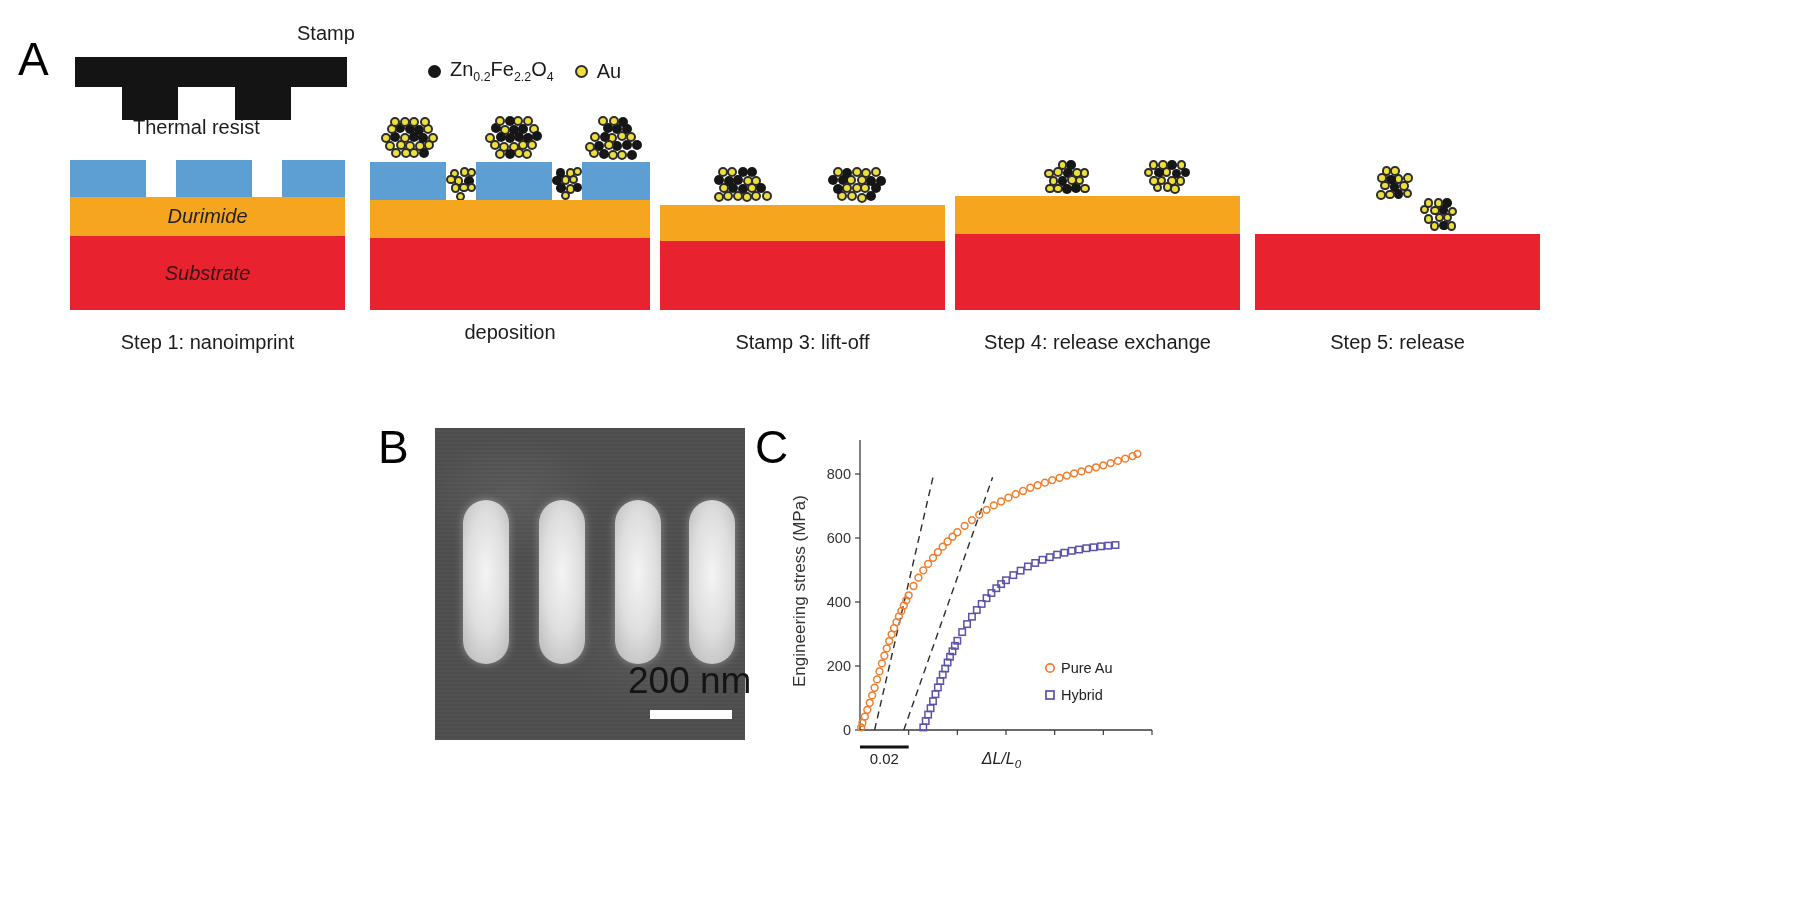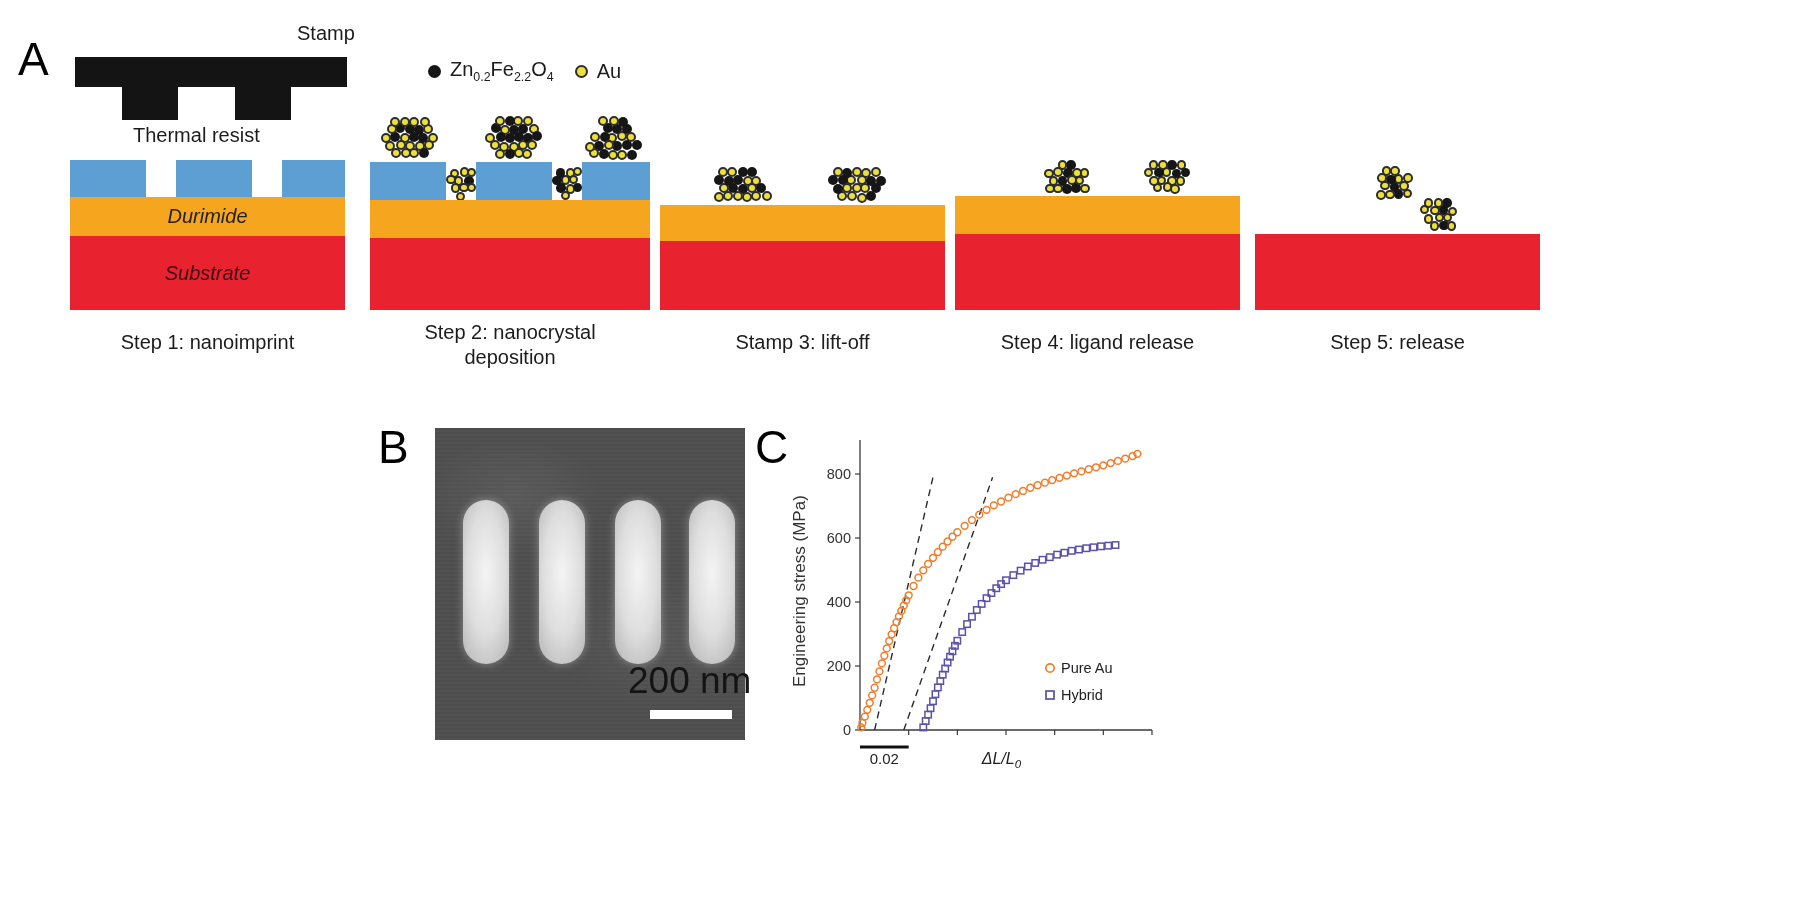--- a/index.html
+++ b/index.html
@@ -55,21 +55,21 @@
   </div>
 
   <div class="legend" style="left:428px;top:58px">
     <span class="dot zn lgd"></span>
     <span><span>Zn</span><sub>0.2</sub><span>Fe</span><sub>2.2</sub><span>O</span><sub>4</sub></span>
     <span class="dot au lgd" style="margin-left:12px"></span>
     <span>Au</span>
   </div>
 
   <div>
-    <div class="txt" style="left:133px;top:124px">Thermal resist</div>
+    <div class="txt" style="left:133px;top:116px">Thermal resist</div>
     <div class="layer blue" style="left:70px;top:160px;width:76px;height:37px"></div>
     <div class="layer blue" style="left:176px;top:160px;width:76px;height:37px"></div>
     <div class="layer blue" style="left:282px;top:160px;width:63px;height:37px"></div>
     <div class="layer orange ctr" style="left:70px;top:197px;width:275px;height:39px">
         <span class="lbl">Durimide</span>
       </div>
     <div class="layer red ctr" style="left:70px;top:236px;width:275px;height:74px">
         <span class="lbl">Substrate</span>
       </div>
     <div class="caption" style="left:70px;top:330px;width:275px">
@@ -178,21 +178,20 @@
         <span class="dot au" style="width: 9.5px; height: 9.5px; left: 13.9451px; top: 24.1338px;"></span>
         <span class="dot zn" style="width: 9.5px; height: 9.5px; left: 4.22683px; top: 23.143px;"></span>
         <span class="dot zn" style="width: 9.5px; height: 9.5px; left: 3.72434px; top: 8.11881px;"></span>
         <span class="dot au" style="width: 9.5px; height: 9.5px; left: 20.5px; top: 6.85732px;"></span>
         <span class="dot zn" style="width: 9.5px; height: 9.5px; left: 20.5px; top: 22.7305px;"></span>
         <span class="dot au" style="width: 9.5px; height: 9.5px; left: 8.86056px; top: 30.7949px;"></span>
       </div>
     <div class="layer orange" style="left:370px;top:200px;width:280px;height:38px"></div>
     <div class="layer red" style="left:370px;top:238px;width:280px;height:72px"></div>
     <div class="caption" style="left:370px;top:320px;width:280px">
-      <div>Step 2: nanocrystal</div>
         <div>deposition</div>
     </div>
   </div>
 
   <div>
     <div class="cluster" style="left:700px;top:167px;width:84px;height:38px">
         <span class="dot zn" style="width: 10px; height: 10px; left: 32.8906px; top: 7.56074px;"></span>
         <span class="dot au" style="width: 10px; height: 10px; left: 43.0143px; top: 8.6487px;"></span>
         <span class="dot zn" style="width: 10px; height: 10px; left: 38.4419px; top: 16.5538px;"></span>
         <span class="dot au" style="width: 10px; height: 10px; left: 42.4567px; top: 25.3182px;"></span>
@@ -276,21 +275,21 @@
         <span class="dot zn" style="width: 9.5px; height: 9.5px; left: 27.1018px; top: 0px;"></span>
         <span class="dot au" style="width: 9.5px; height: 9.5px; left: 18.3158px; top: 0px;"></span>
         <span class="dot au" style="width: 9.5px; height: 9.5px; left: 8.55272px; top: 0px;"></span>
         <span class="dot au" style="width: 9.5px; height: 9.5px; left: 36.6931px; top: 0.398123px;"></span>
         <span class="dot au" style="width: 9.5px; height: 9.5px; left: 3.58109px; top: 7.70586px;"></span>
         <span class="dot zn" style="width: 9.5px; height: 9.5px; left: 40.5923px; top: 7.94483px;"></span>
       </div>
     <div class="layer orange" style="left:955px;top:196px;width:285px;height:38px"></div>
     <div class="layer red" style="left:955px;top:234px;width:285px;height:76px"></div>
     <div class="caption" style="left:955px;top:330px;width:285px">
-      <div>Step 4: ligand release</div>
+      <div>Step 4: release exchange</div>
         <div></div>
     </div>
   </div>
 
   <div>
     <div class="cluster" style="left:1372px;top:166px;width:48px;height:34px">
         <span class="dot zn" style="width: 9.5px; height: 9.5px; left: 17.8571px; top: 16.0151px;"></span>
         <span class="dot au" style="width: 9.5px; height: 9.5px; left: 21.8278px; top: 8.1798px;"></span>
         <span class="dot zn" style="width: 9.5px; height: 9.5px; left: 14.2033px; top: 8.71389px;"></span>
         <span class="dot au" style="width: 9.5px; height: 9.5px; left: 27.4408px; top: 15.3422px;"></span>

